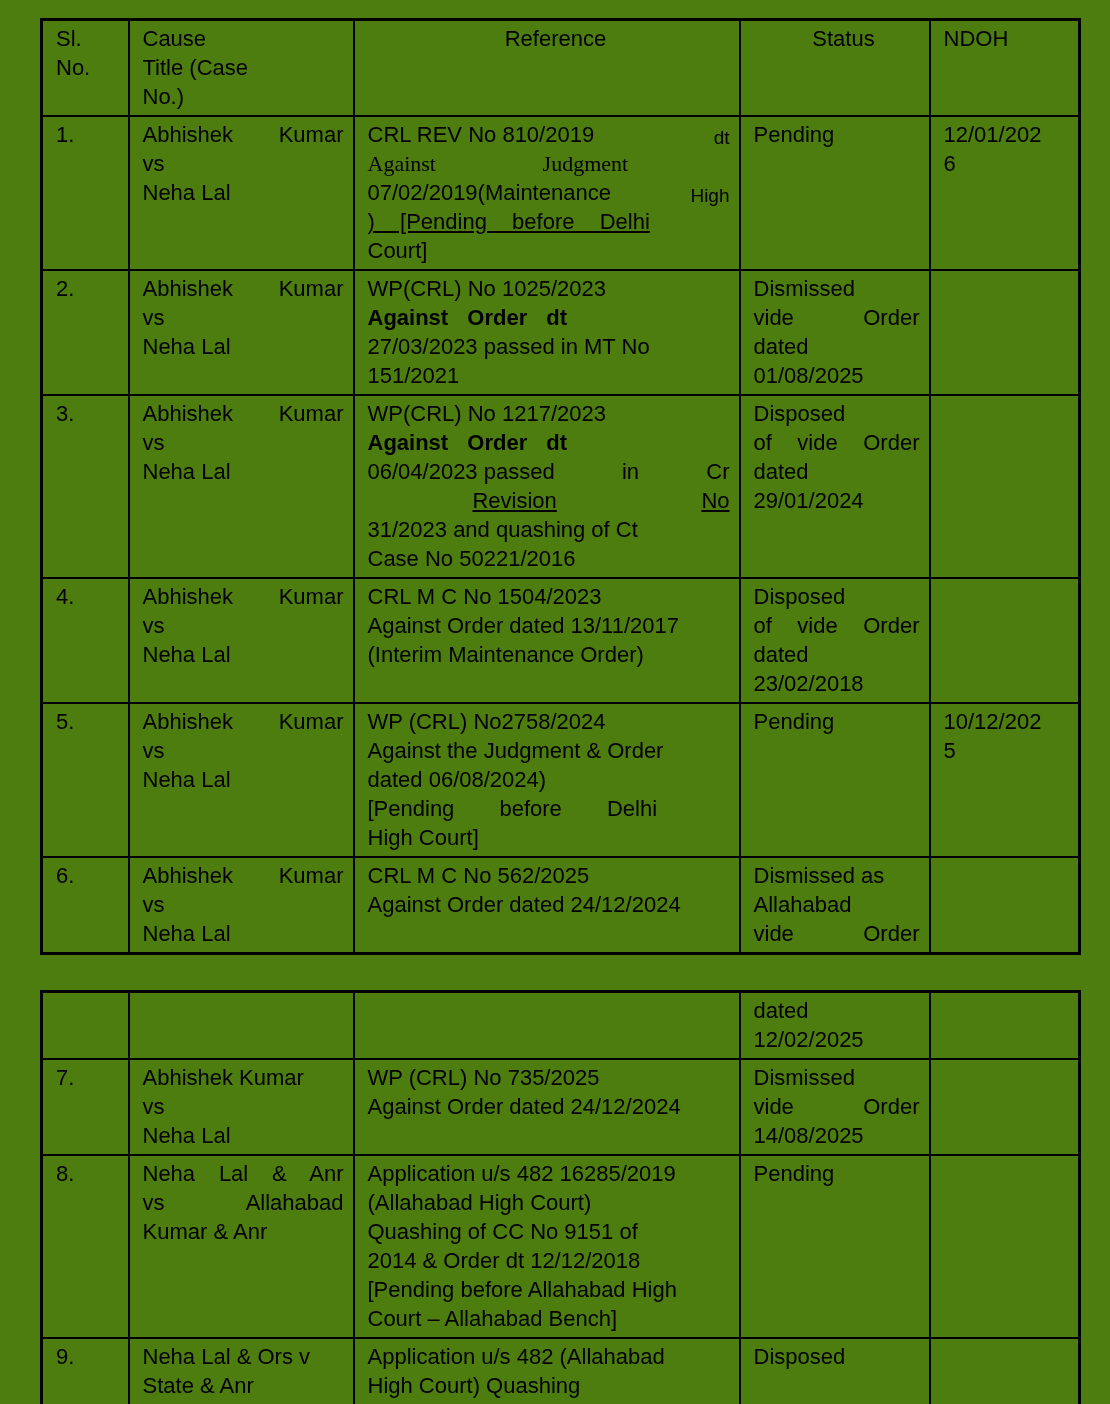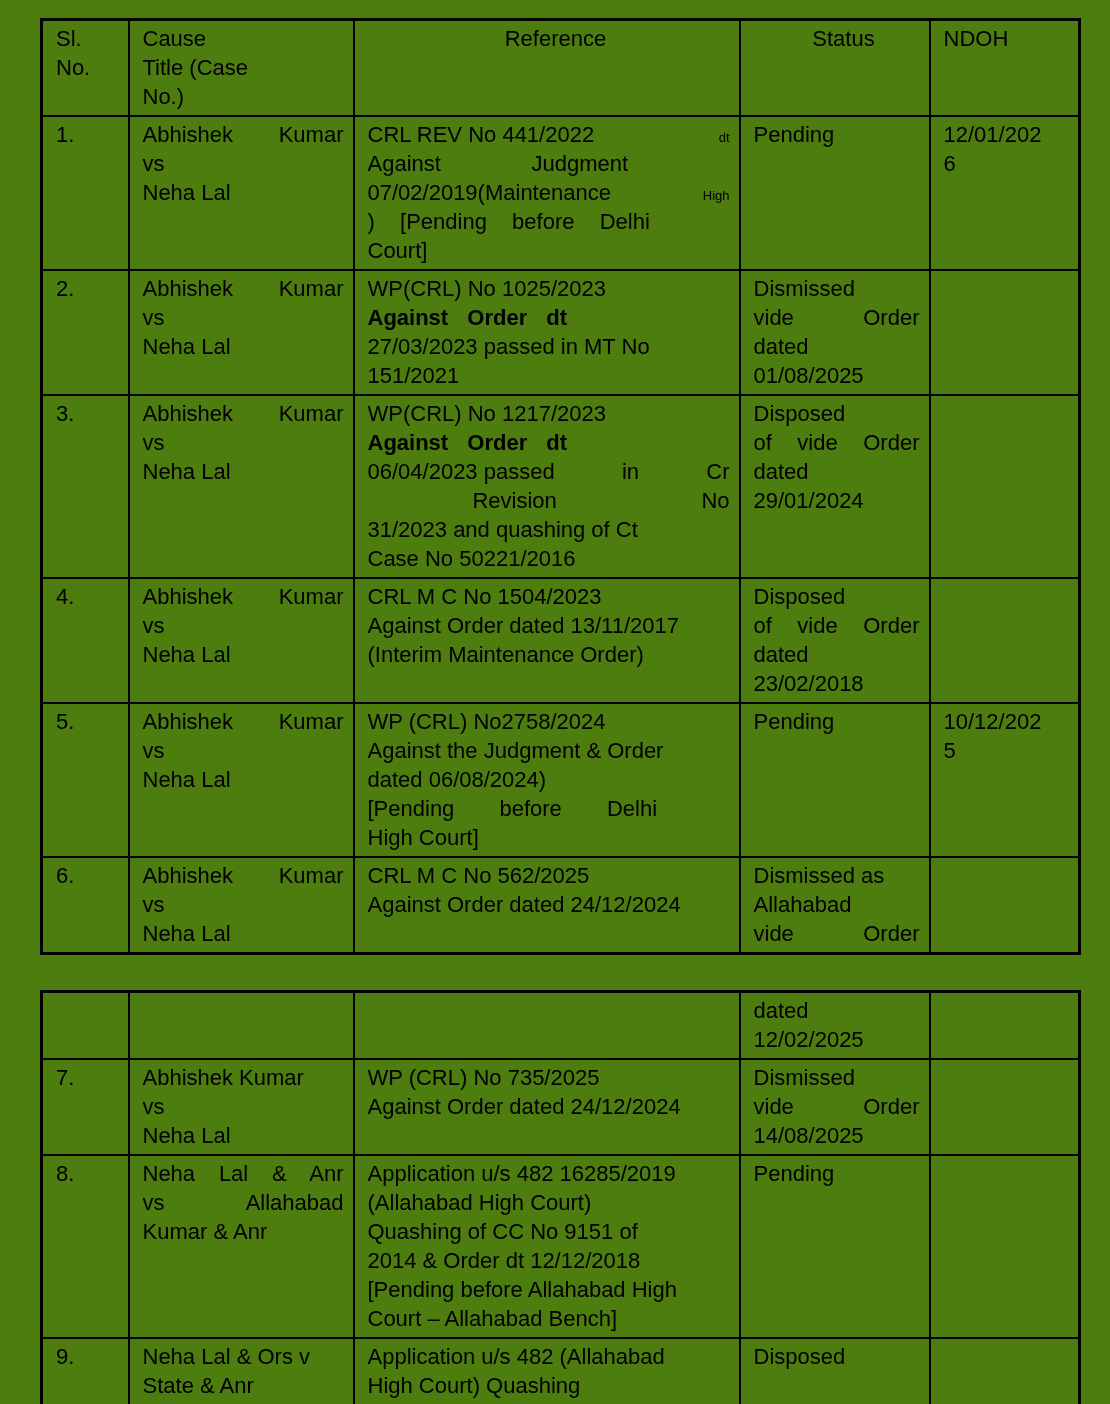--- a/index.html
+++ b/index.html
@@ -35,30 +35,30 @@
     overflow: hidden;
   }
   col.c-sl    { width: 87px;  }
   col.c-cause { width: 225px; }
   col.c-ref   { width: 386px; }
   col.c-stat  { width: 190px; }
   col.c-ndoh  { width: 150px; }
   .center { text-align: center; padding-left: 27px; }
   
   .j   { text-align: justify; text-align-last: justify; }
-  .w72 { width: 72%; }
-  .w78 { width: 78%; }
+  .w72 { width: 72%; font-family: Liberation Serif, serif; }
+  .w78 { width: 78%; text-decoration: underline; }
   .w80 { width: 80%; }
   
   .ws  { word-spacing: 13px; font-weight: bold; }
   
   .fl  { display: flex; justify-content: space-between; align-items: flex-start; }
-  .ind { padding-left: 29%; }
+  .ind { padding-left: 29%; text-decoration: underline; }
   
-  .tail { font-size: 13px; margin-top: 8px; line-height: 20px; }
+  .tail { font-size: 19px; margin-top: 8px; line-height: 20px; }
 </style>
 </head>
 <body>
 
 <div class="page">
 
   <table class="cases t1">
     <colgroup>
       <col class="c-sl">
         <col class="c-cause">
@@ -92,21 +92,21 @@
         <td>
           <div>1.</div>
         </td>
         <td>
           <div class="j">Abhishek Kumar</div>
           <div>vs</div>
           <div>Neha Lal</div>
         </td>
         <td>
           <div class="fl">
-            <span>CRL REV No 441/2022</span>
+            <span>CRL REV No 810/2019</span>
             <span class="tail">dt</span>
           </div>
           <div class="j w72">Against Judgment</div>
           <div class="fl">
             <span>07/02/2019(Maintenance</span>
             <span class="tail">High</span>
           </div>
           <div class="j w78">) [Pending before Delhi</div>
           <div>Court]</div>
         </td>

